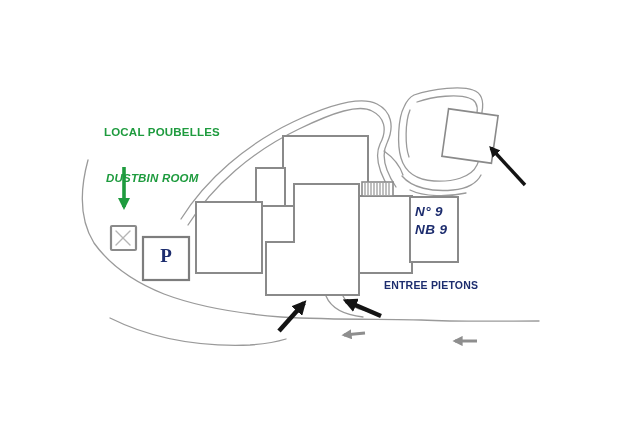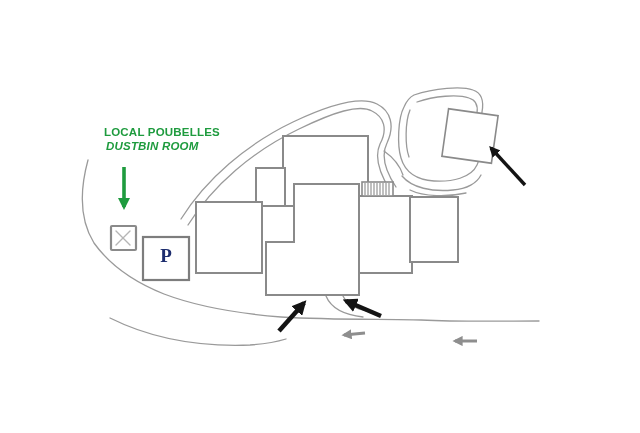--- a/index.html
+++ b/index.html
@@ -12,21 +12,21 @@
     --arrow-gray:#8e8e8e;
   }
   html,body{margin:0;padding:0;background:#fff;}
   .stage{
     position:relative;width:640px;height:374px;background:#ffffff;overflow:hidden;
     font-family:"Liberation Sans", sans-serif;
   }
   .stage svg{position:absolute;left:0;top:0;}
   .lbl{position:absolute;white-space:nowrap;}
   .green-lbl{color:var(--label-green);font-weight:bold;font-size:11.5px;letter-spacing:.2px;}
-  .green-lbl.it{font-style:italic;}
+  .green-lbl.it{font-style:italic;margin-top:32px;}
   .navy{color:var(--label-navy);}
   .p-mark{
     left:143px;top:246px;width:46px;text-align:center;
     font-family:"Liberation Serif", serif;font-weight:bold;font-size:19px;line-height:19px;
   }
   .no9{
     left:415px;top:203px;font-weight:bold;font-style:italic;font-size:13.5px;line-height:18px;
     letter-spacing:.4px;
   }
   .garage-lbl{left:202px;top:307px;font-weight:bold;font-size:15px;letter-spacing:.6px;}
@@ -123,17 +123,22 @@
       <line class="arr-gray" x1="365" y1="333" x2="344" y2="335" marker-end="url(#mk-gray)"></line>
       <line class="arr-gray" x1="477" y1="341" x2="455" y2="341" marker-end="url(#mk-gray)"></line>
     </g>
   </svg>
 
   <div class="lbl green-lbl" style="left:104px;top:126px;">LOCAL POUBELLES</div>
   <div class="lbl green-lbl it" style="left:106px;top:140px;">DUSTBIN ROOM</div>
 
   <div class="lbl navy p-mark">P</div>
 
+  <div class="lbl navy no9">
+    <div>N° 9</div>
+    <div>NB 9</div>
+  </div>
 
 
+  <div class="lbl navy ent-fr">ENTREE PIETONS</div>
 
 
 </div>
 
 </body></html>

